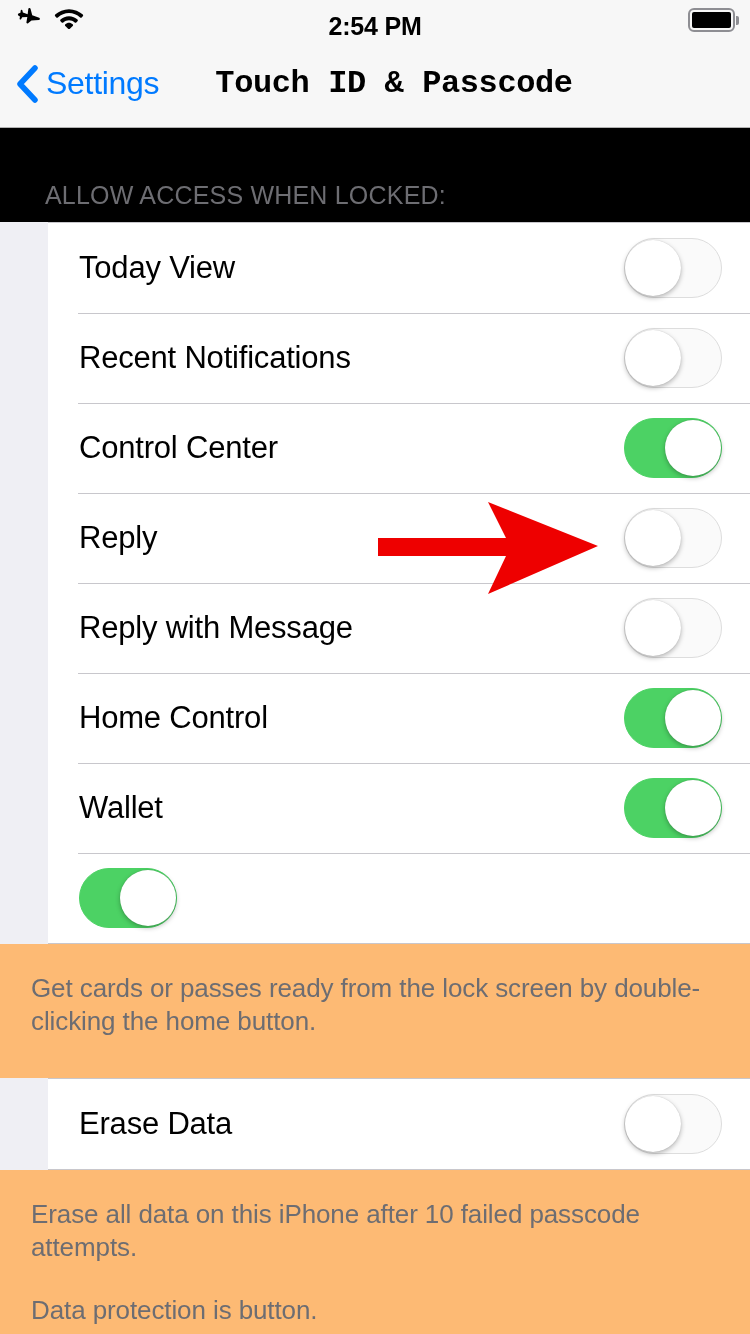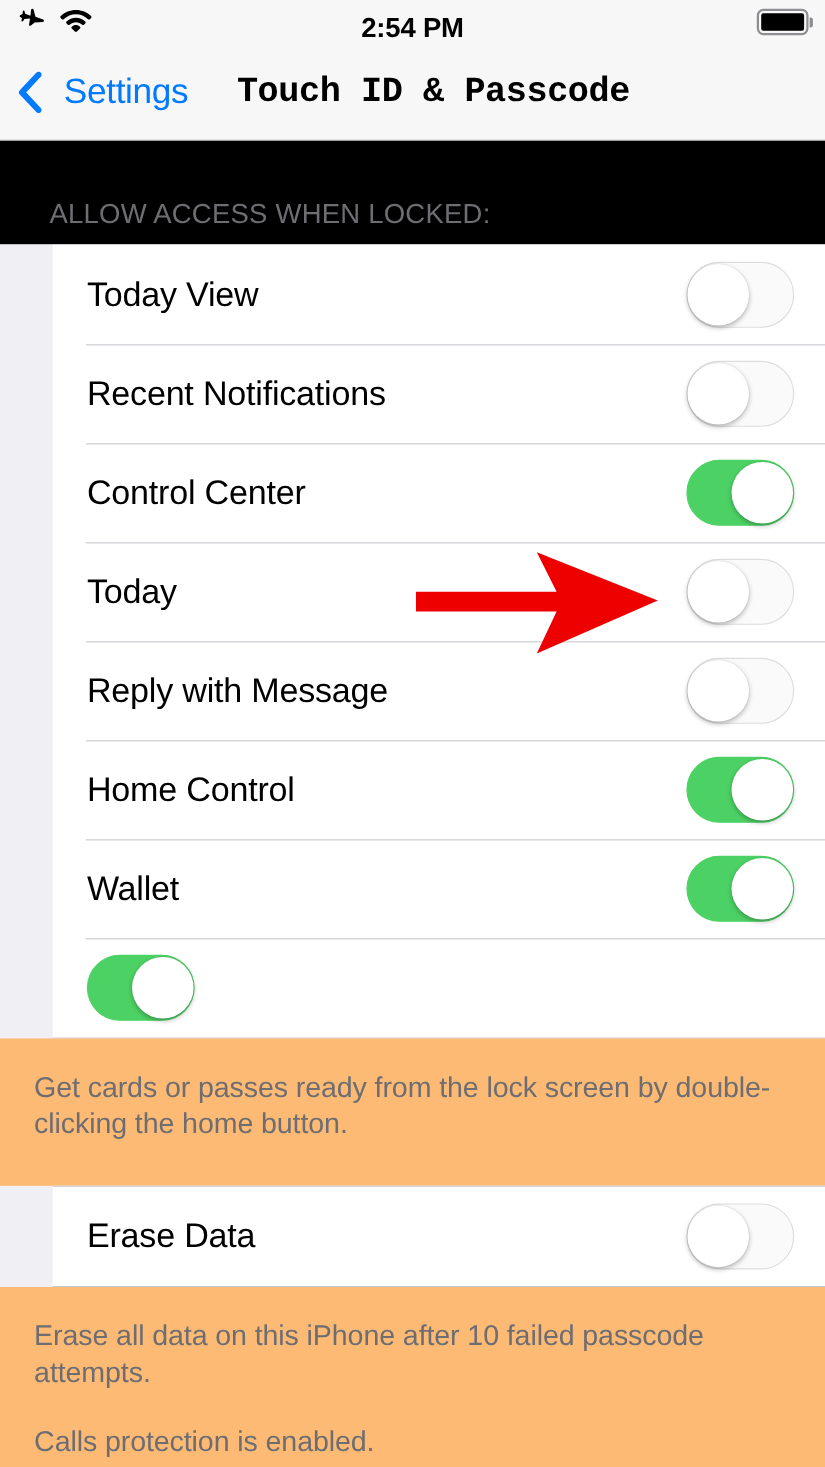--- a/index.html
+++ b/index.html
@@ -102,21 +102,21 @@
     background: #F7F7F7;
     border-bottom: 1px solid #B2B2B2;
     display: flex;
     align-items: center;
   }
   .nav-back {
     position: absolute;
     left: 16px;
     display: flex;
     align-items: center;
-    gap: 20px;
+    gap: 8px;
     cursor: pointer;
   }
   .chevron-left {
     width: 22px;
     height: 38px;
     display: block;
   }
   .nav-back-label {
     font-size: 32px;
     color: #007AFF;
@@ -308,21 +308,21 @@
       </div>
 
       <div class="row">
         <span class="row-label">Control Center</span>
         <div class="switch on">
             <div class="switch-knob"></div>
           </div>
       </div>
 
       <div class="row">
-        <span class="row-label">Today</span>
+        <span class="row-label">Reply</span>
         <div class="switch off">
             <div class="switch-knob"></div>
           </div>
       </div>
 
       <div class="row">
         <span class="row-label">Reply with Message</span>
         <div class="switch off">
             <div class="switch-knob"></div>
           </div>
@@ -358,21 +358,21 @@
       <div class="row">
         <span class="row-label">Erase Data</span>
         <div class="switch off">
             <div class="switch-knob"></div>
           </div>
       </div>
     </div>
 
     <div class="footer footer-tall">
       <div class="footer-text">Erase all data on this iPhone after 10 failed passcode attempts.</div>
-      <div class="footer-text">Calls protection is enabled.</div>
+      <div class="footer-text">Data protection is button.</div>
     </div>
 
   </div>
 
   <div class="annotation-arrow">
     <svg width="228" height="100" viewBox="0 0 228 100" aria-hidden="true">
       <path fill="#EE0000" d="M0 40 L128 40 L110 4 L220 48 L110 96 L128 58 L0 58 Z"></path>
     </svg>
   </div>
 

